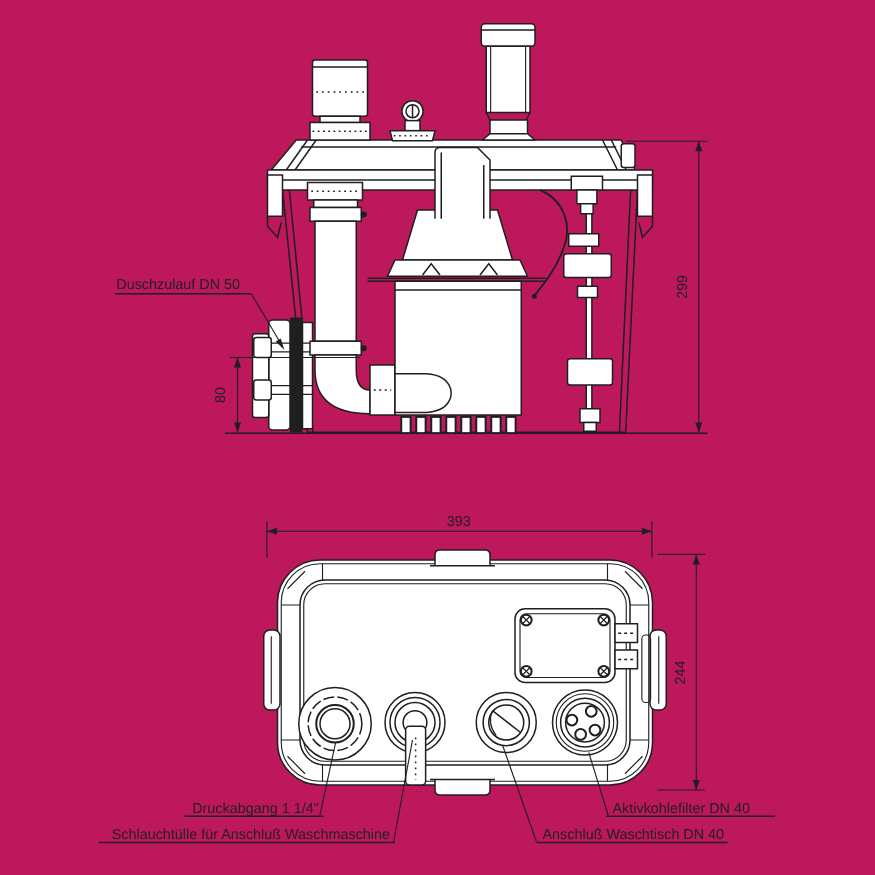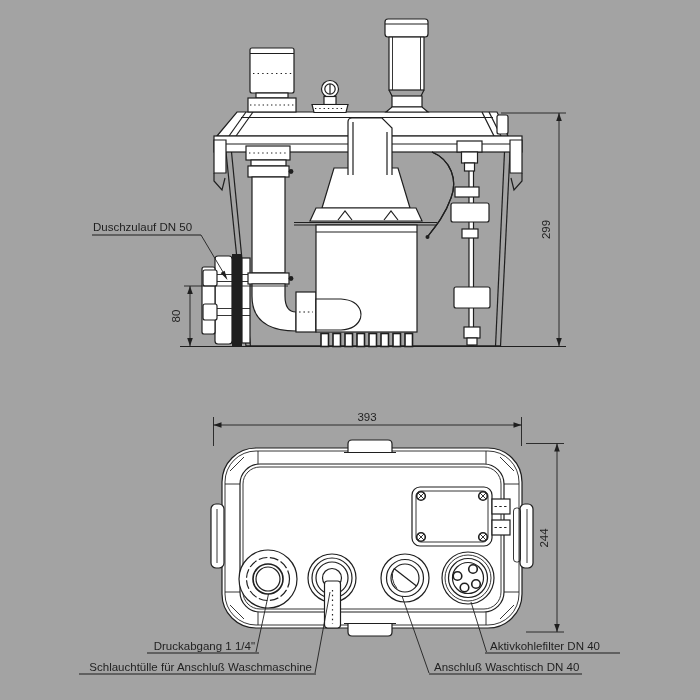--- a/index.html
+++ b/index.html
@@ -1,16 +1,16 @@
 <!DOCTYPE html>
 <html><head>
 <meta charset="utf-8">
 <style>
   html,body{margin:0;padding:0;background:#ffffff;}
-  .stage{width:700px;height:700px;position:relative;background:#a3a3a3;}
+  .stage{width:700px;height:700px;position:relative;background:#be185d;}
   svg{display:block;width:700px;height:700px;}
   svg line,svg path,svg rect,svg circle,svg polyline{stroke:#1f1f1f;fill:none;stroke-width:1.2;}
   .f{fill:#ffffff;}
   .dk{fill:#1f1f1f;stroke:none;}
   .thin{stroke-width:0.9;}
   .med{stroke-width:1.6;}
   .txt{font-family:"Liberation Sans",sans-serif;font-size:11.5px;fill:#1f1f1f;stroke:none;}
 </style>
 </head>
 <body>

